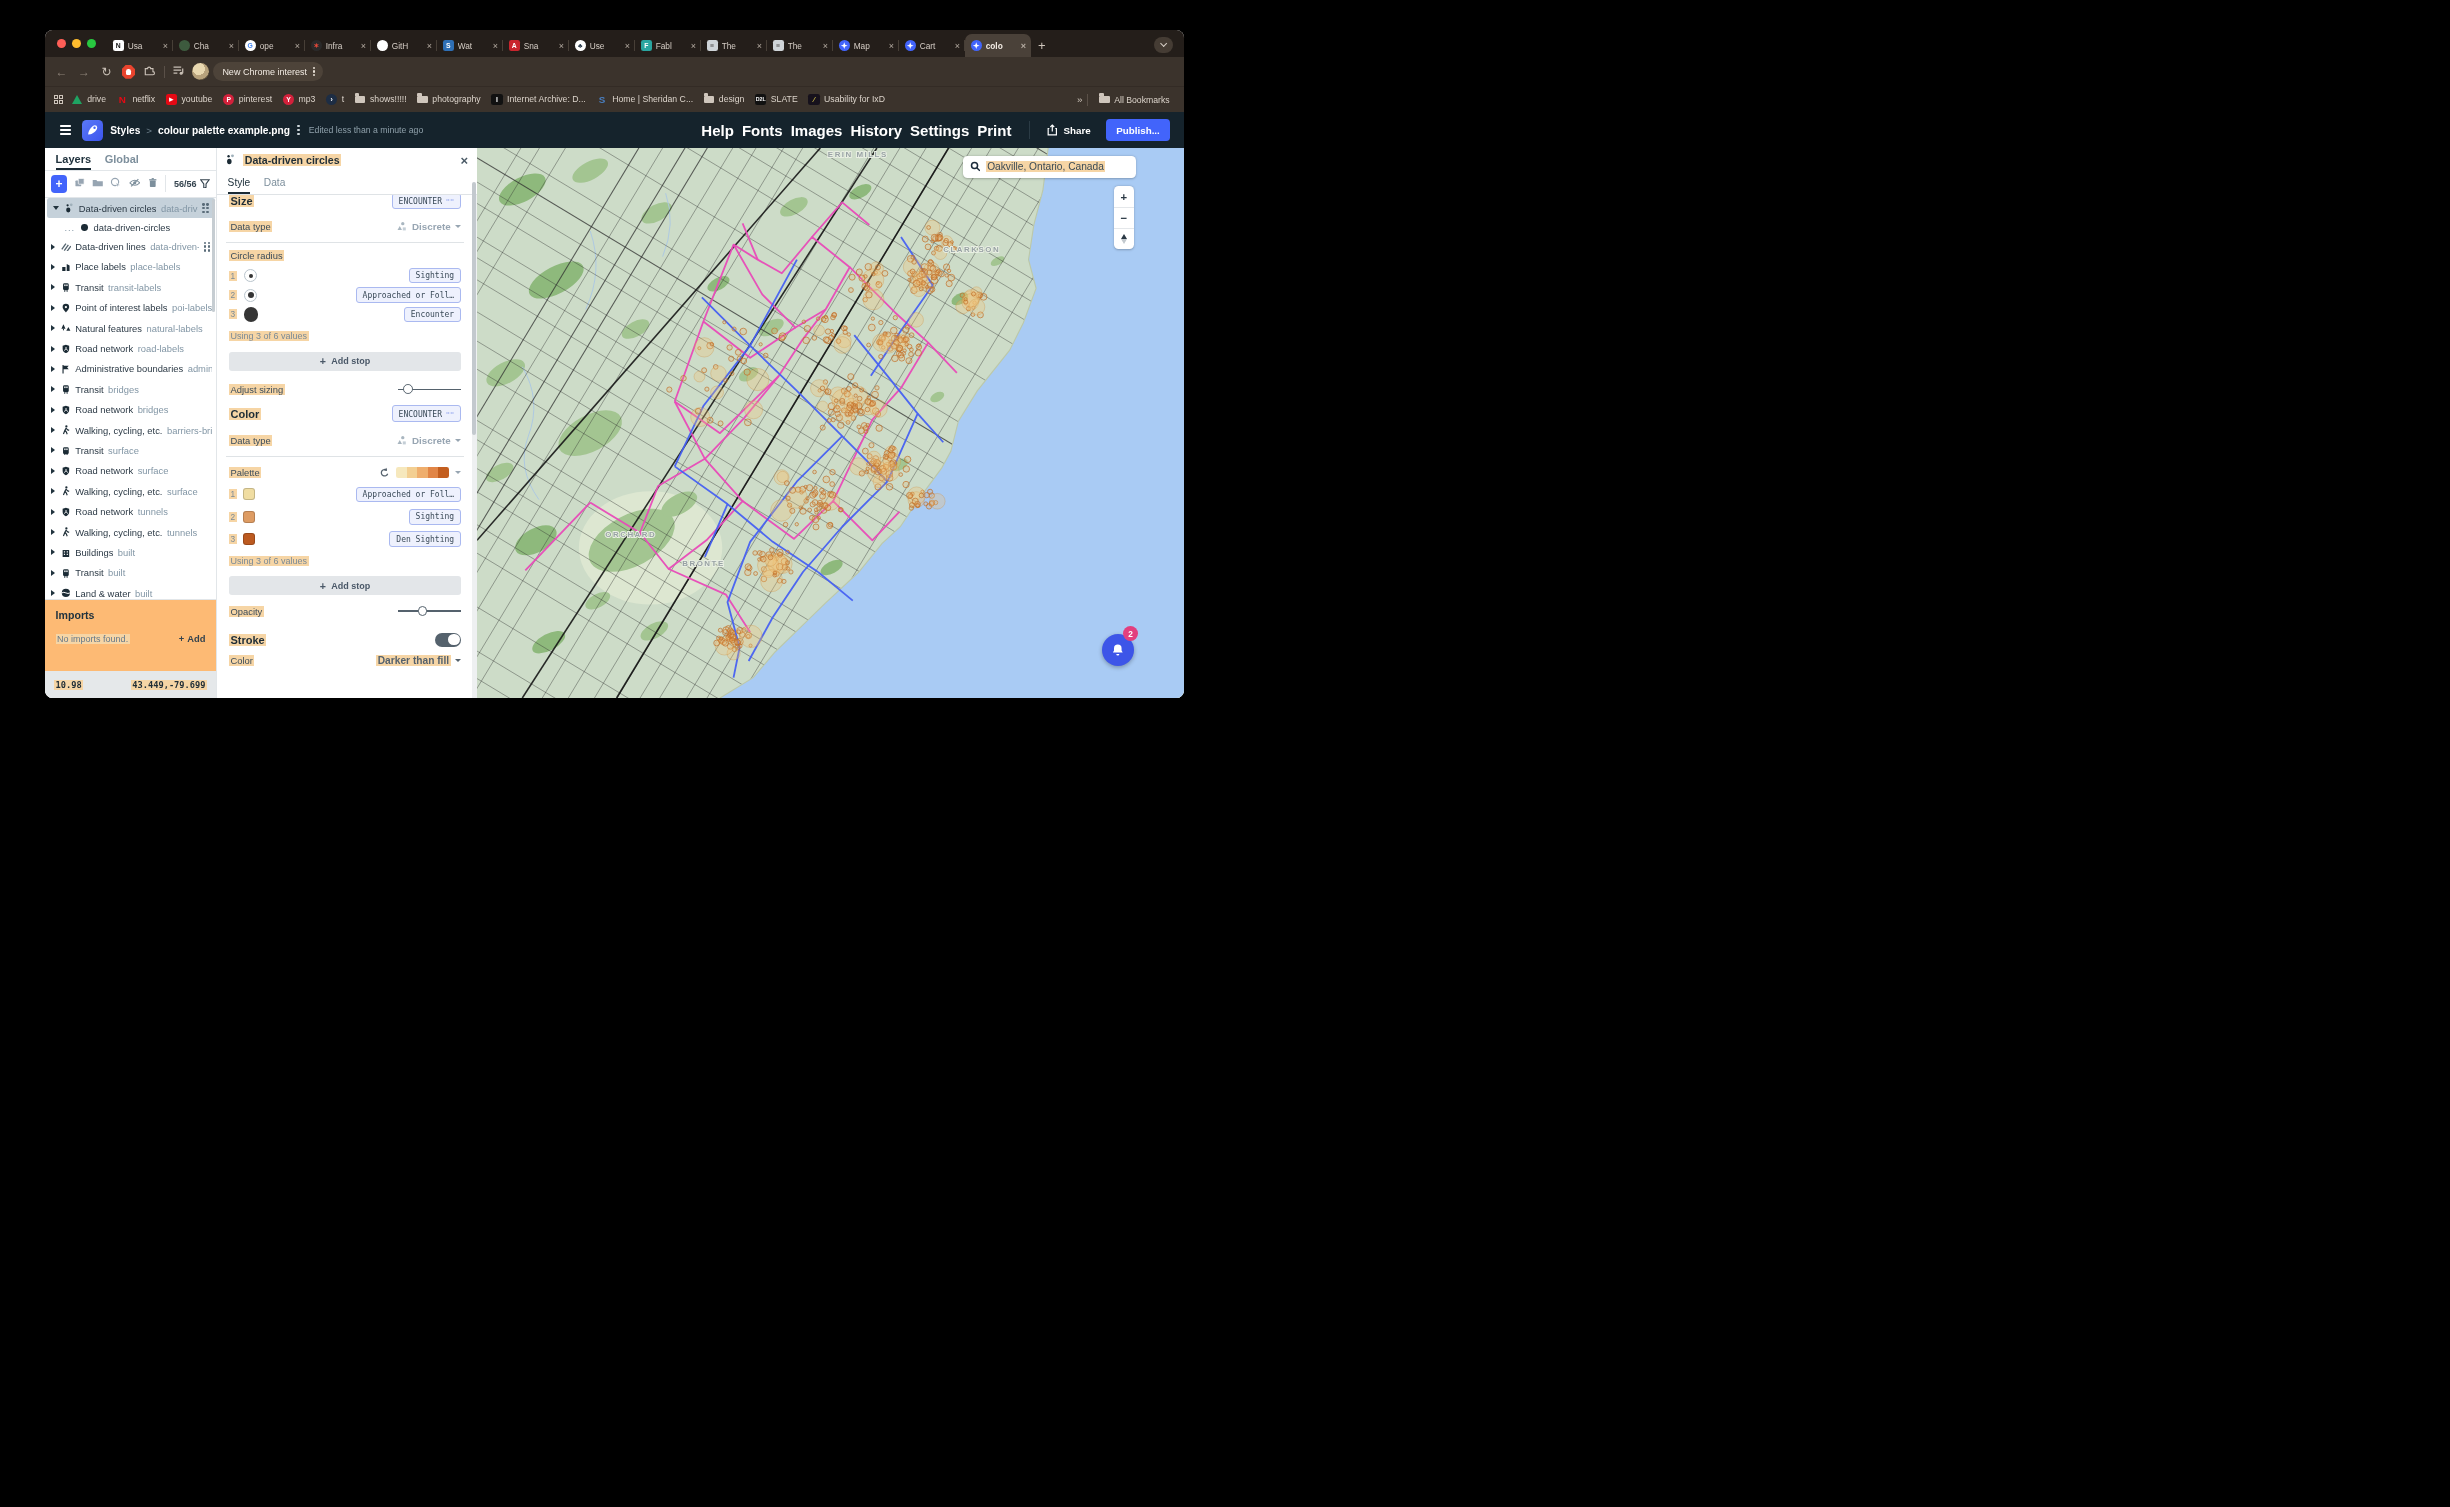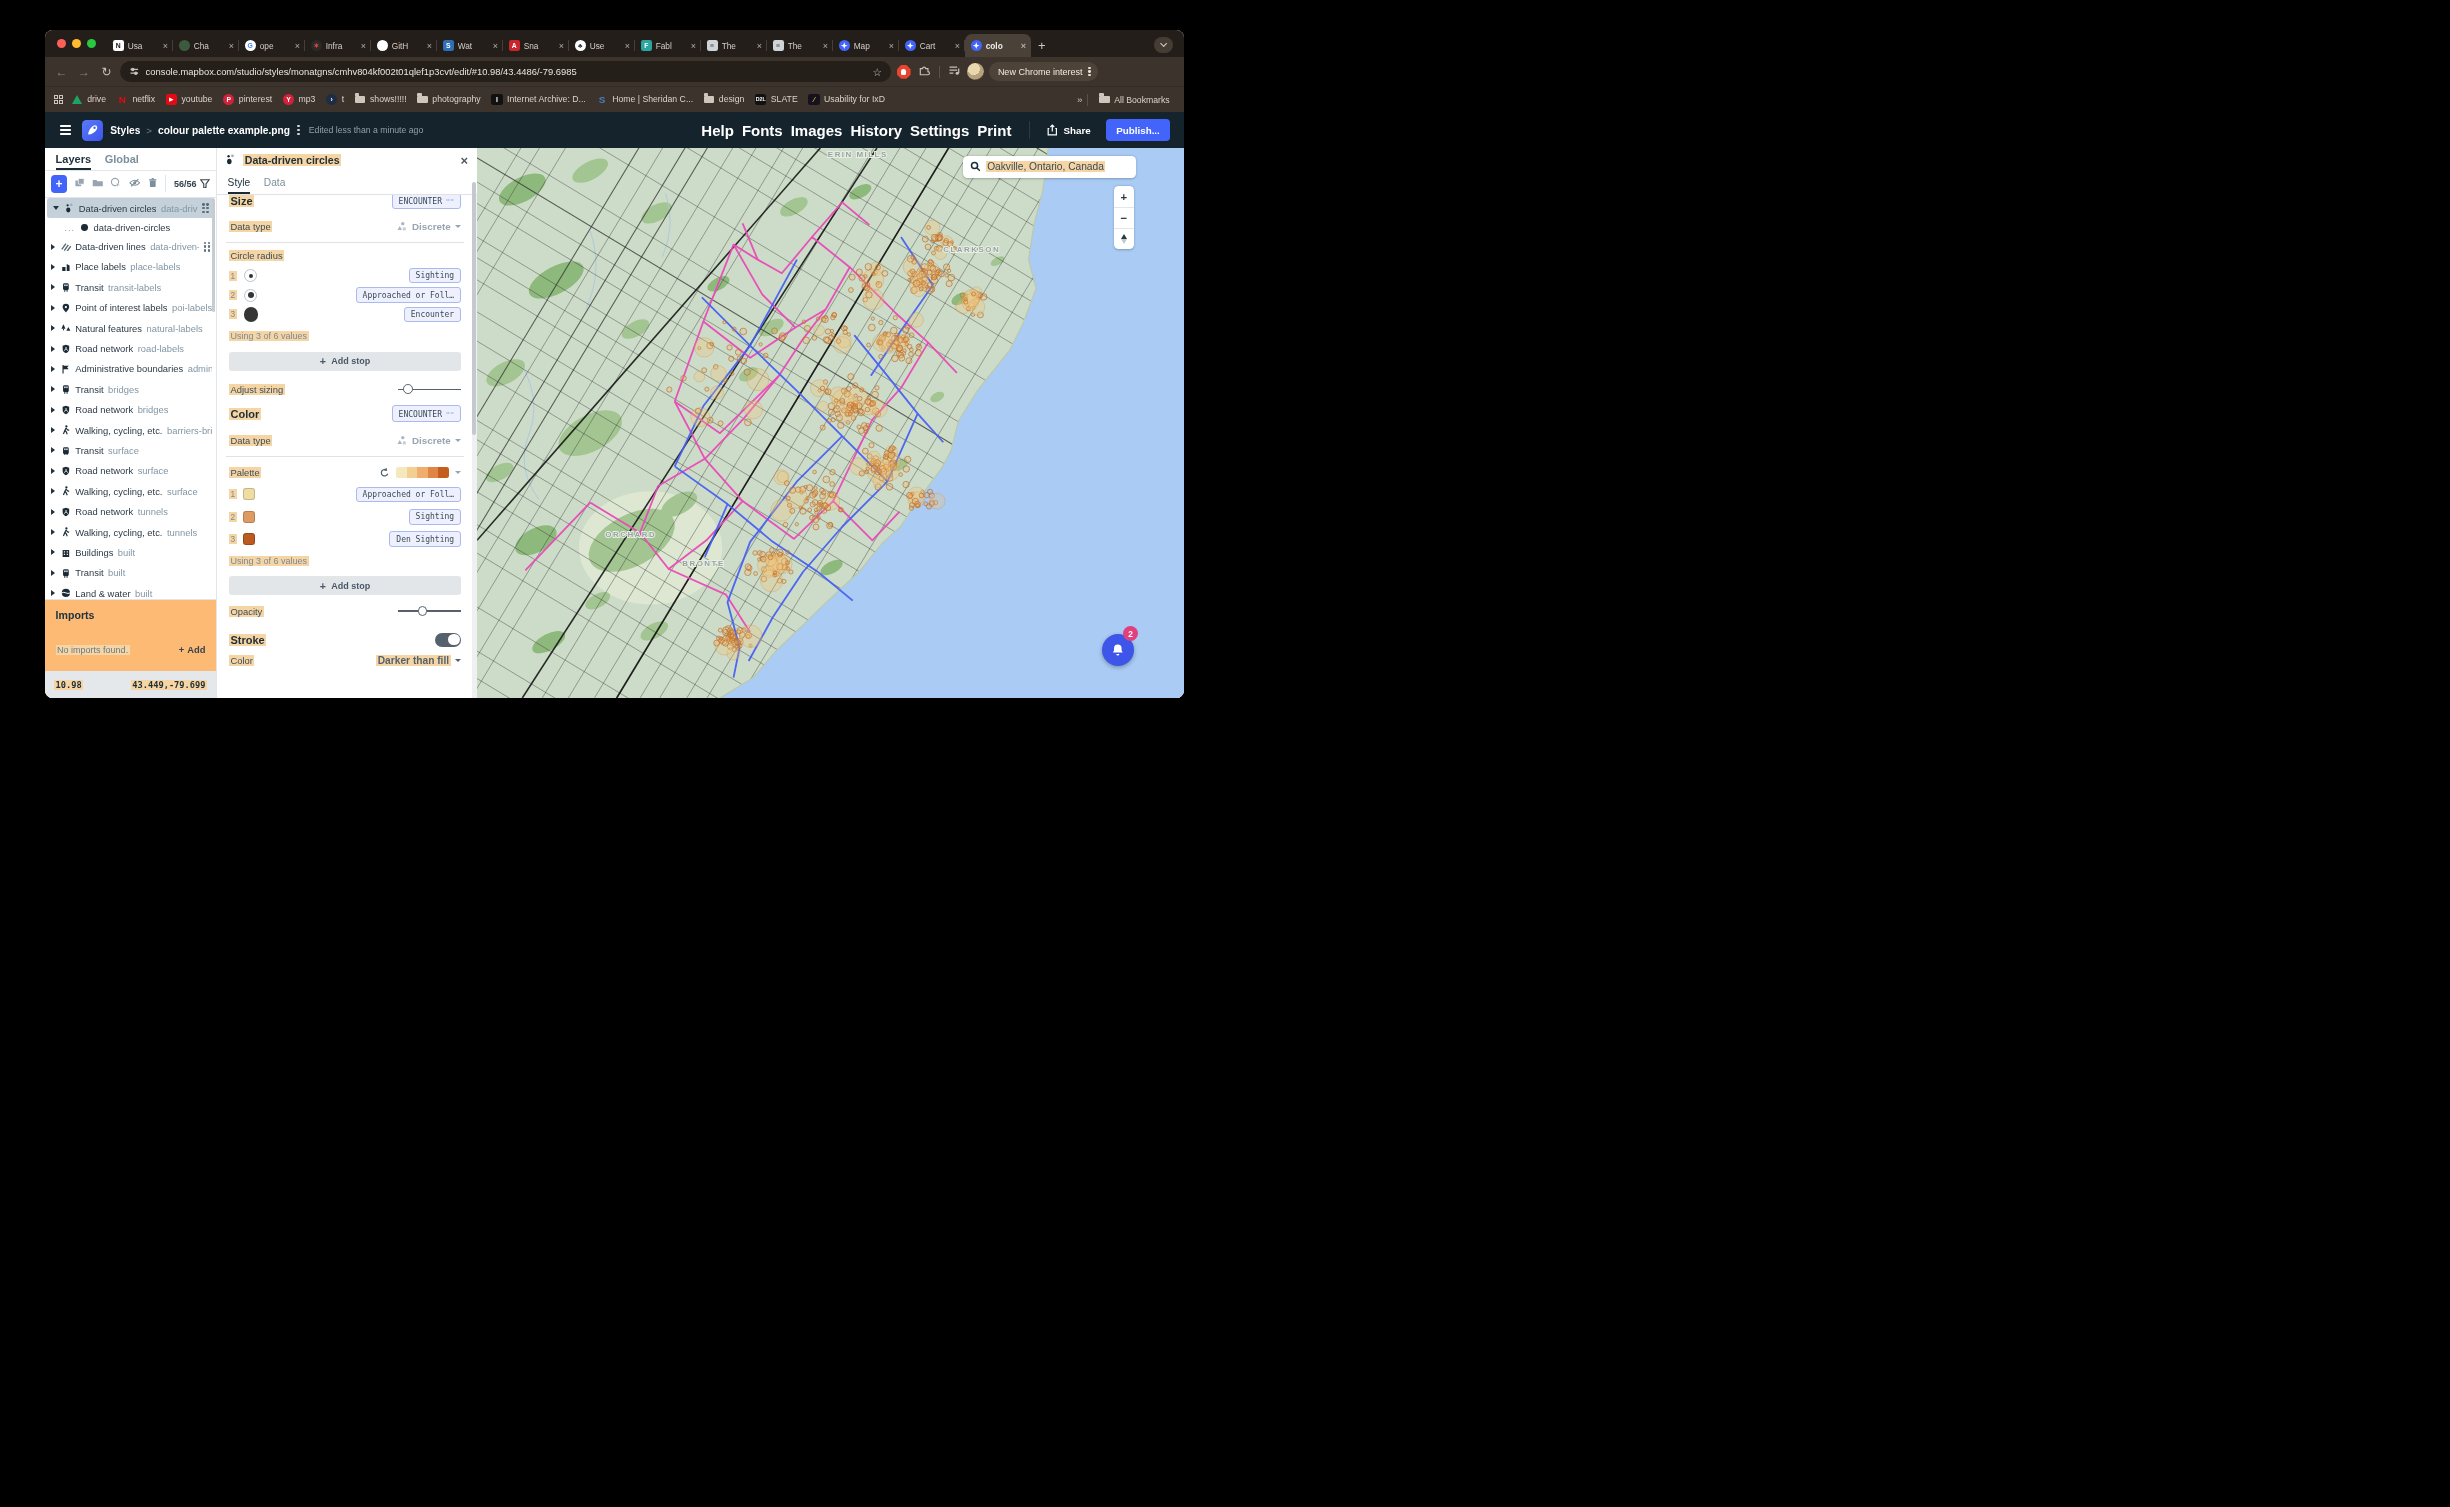--- a/index.html
+++ b/index.html
@@ -98,21 +98,21 @@
   .tri-r{width:0;height:0;border-left:4.5px solid #21333e;border-top:3px solid transparent;border-bottom:3px solid transparent;flex:none;margin:0 1.5px;}
   .tri-d{width:0;height:0;border-top:4.5px solid #21333e;border-left:3px solid transparent;border-right:3px solid transparent;flex:none;margin:0 1.5px;}
   .dragdots{display:grid;grid-template-columns:2.3px 2.3px;gap:1.5px;margin-left:auto;padding-right:1.5px;}
   .dragdots i{width:2.3px;height:2.3px;border-radius:50%;background:#5b6d7a;}
   .subrow{height:18px;display:flex;align-items:center;gap:6px;padding-left:19.6px;font-size:9.4px;color:#2b3945;}
   .subrow .dots{color:#8296a5;letter-spacing:0.8px;}
   .subrow .dot{width:6.8px;height:6.8px;border-radius:50%;background:#1b2b35;}
   .lscroll{position:absolute;right:0.8px;top:51px;width:3px;height:113px;background:#c6cdd2;border-radius:1.5px;}
   .imports{position:absolute;left:0;right:0;bottom:27px;height:72px;border-top:0.8px solid #e2e6e9;background:#fdba74;padding:9px 10.6px;}
   .imports h3{margin:0;font-size:10.6px;color:#21333e;}
-  .improw{display:flex;align-items:center;justify-content:space-between;margin-top:23px;}
+  .improw{display:flex;align-items:center;justify-content:space-between;margin-top:12px;}
   .impempty{font-size:9px;color:#66798a;}
   .impadd{font-size:9.4px;font-weight:bold;color:#34434e;display:flex;gap:3px;align-items:center;}
   .statusbar{position:absolute;left:0;right:0;bottom:0;height:27px;background:#e5e8ea;display:flex;
              align-items:center;justify-content:space-between;padding:0 9px;
              font-family:"DejaVu Sans Mono",monospace;font-size:8.7px;font-weight:bold;color:#1f2d36;}
   .hl{background:#f6d5a5;padding:0 1.5px;}
 
   
   .props-panel{width:261px;flex:none;border-left:0.8px solid #e2e6e9;position:relative;background:#fff;}
   .phead{height:24px;display:flex;align-items:center;gap:6px;padding:0 9px;}
@@ -265,32 +265,20 @@
     <div class="newtab">+</div>
     <div class="tsearch">
           <span class="chevd"></span>
         </div>
   </div>
 
   <div class="toolbar">
     <span class="navic dim">←</span>
     <span class="navic dim">→</span>
     <span class="navic">↻</span>
-    <div class="urlpill">
-      <svg width="10.6" height="10.6" viewBox="0 0 14 14">
-            <g stroke="#c9c0b6" stroke-width="1.5" fill="none">
-              <line x1="2" y1="4.5" x2="12" y2="4.5"></line>
-              <line x1="2" y1="9.5" x2="12" y2="9.5"></line>
-              <circle cx="5" cy="4.5" r="1.6" fill="#c9c0b6"></circle>
-              <circle cx="9" cy="9.5" r="1.6" fill="#c9c0b6"></circle>
-            </g>
-          </svg>
-      <span class="url">console.mapbox.com/studio/styles/monatgns/cmhv804kf002t01qlef1p3cvt/edit/#10.98/43.4486/-79.6985</span>
-      <span class="star">☆</span>
-    </div>
     <span class="rtico">
       <span style="display:inline-flex;width:13.6px;height:13.6px;background:#e8442e;clip-path:polygon(30% 0,70% 0,100% 30%,100% 70%,70% 100%,30% 100%,0 70%,0 30%);align-items:center;justify-content:center;">
             <span style="width:5.3px;height:6.8px;background:#fff;border-radius:2.3px 2.3px 1.5px 1.5px;"></span>
           </span>
     </span>
     <span class="rtico">
       <svg width="13" height="13" viewBox="0 0 17 17">
             <path d="M3,6 h3 a2,2 0 1 1 4,0 h3 v4 a2,2 0 1 1 0,4 v0 h-10 z" fill="none" stroke="#c9c0b6" stroke-width="1.5"></path>
           </svg>
     </span>

